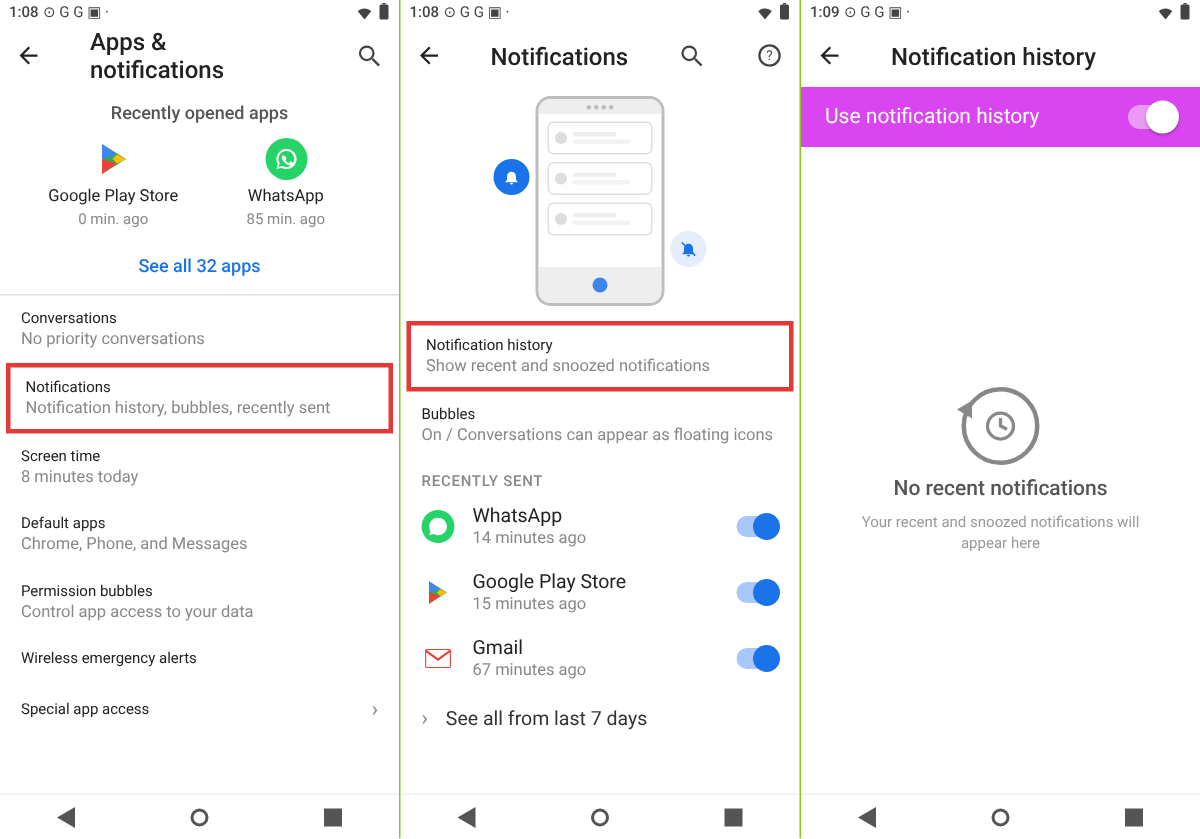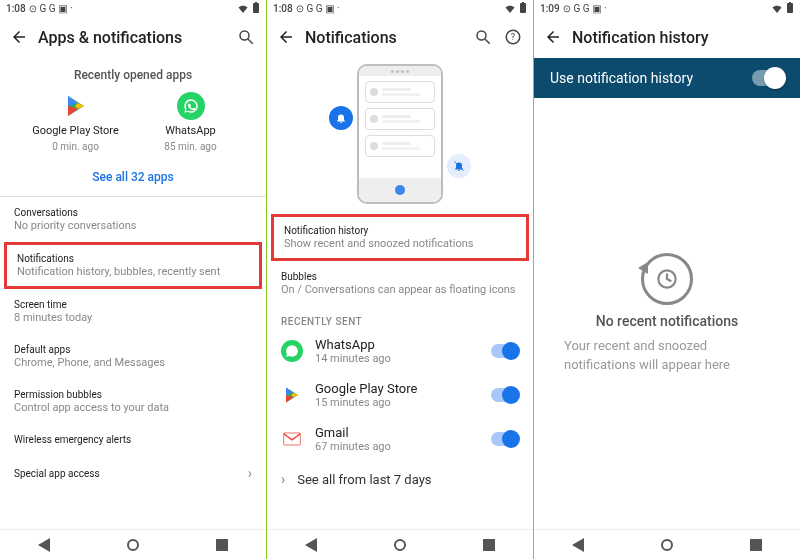--- a/index.html
+++ b/index.html
@@ -7,21 +7,21 @@
   .cols { display: flex; width: 100%; height: 100%; }
   .col { flex: 1 1 0; border-right: 1px solid #84cc16; display: flex; flex-direction: column; overflow: hidden; }
   .col:last-child { border-right: none; }
 
   
   .statusbar { height: 16px; display: flex; align-items: center; justify-content: space-between; padding: 0 6px; font-size: 10px; color: #444; }
   .statusbar .left, .statusbar .right { display: flex; align-items: center; gap: 3px; }
   .sb-clock { font-weight: 500; }
 
   
-  .appbar { display: flex; align-items: center; height: 42px; padding: 0 10px; gap: 10px; }
+  .appbar { display: flex; align-items: center; height: 42px; padding: 0 10px; gap: 32px; }
   .back-arrow { width: 18px; height: 18px; display:flex; align-items:center; justify-content:center; color:#222; }
   .title { font-size: 16px; font-weight: 500; color: #222; flex: 1; }
   .appbar-icon { width: 20px; height: 20px; display:flex; align-items:center; justify-content:center; color:#444; }
 
   .content { flex: 1; overflow: hidden; }
 
   
   .sec-label { text-align: center; font-size: 12px; color: #555; padding: 10px 0 6px; font-weight:500; }
   .apps-row { display: flex; justify-content: space-around; padding: 4px 18px 8px; }
   .app-item { width: 96px; display:flex; flex-direction:column; align-items:center; gap:4px; }
@@ -63,29 +63,29 @@
   .notif-row .n-icon { width:22px; height:22px; border-radius:50%; display:flex; align-items:center; justify-content:center; font-size:12px; color:#fff; }
   .notif-row .n-txt { flex:1; }
   .notif-row .n-title { font-size:13px; color:#222; }
   .notif-row .n-sub { font-size:11px; color:#888; }
   .toggle { width:28px; height:14px; border-radius:7px; background:#a8c7fa; position:relative; }
   .toggle::after { content:""; position:absolute; right:-1px; top:-2px; width:18px; height:18px; border-radius:50%; background:#1a73e8; }
 
   .see-row { display:flex; align-items:center; padding:10px 14px; gap:12px; font-size:13px; color:#333; }
 
   
-  .blue-banner { background:#0c4a6e; color:#fff; display:flex; align-items:center; justify-content:space-between; padding: 12px 16px; font-size:14px; }
+  .blue-banner { background:#d946ef; color:#fff; display:flex; align-items:center; justify-content:space-between; padding: 12px 16px; font-size:14px; }
   .toggle-white { width:32px; height:16px; border-radius:8px; background:rgba(255,255,255,.45); position:relative; }
   .toggle-white::after { content:""; position:absolute; right:-2px; top:-3px; width:22px; height:22px; border-radius:50%; background:#fff; box-shadow:0 1px 2px rgba(0,0,0,.3); }
 
   .empty { flex:1; display:flex; flex-direction:column; align-items:center; justify-content:center; padding: 0 30px; gap:8px; }
   .empty .big-icon { width:52px; height:52px; border:3px solid #888; border-radius:50%; display:flex; align-items:center; justify-content:center; position:relative; color:#888; }
   .empty .big-icon::before { content:""; position:absolute; left:-6px; top:6px; width:0; height:0; border-right:10px solid #888; border-top:6px solid transparent; border-bottom:6px solid transparent; }
   .empty h3 { font-size:14px; color:#555; font-weight:500; }
-  .empty p  { font-size:13px; color:#999; text-align:left; line-height:1.4; }
+  .empty p  { font-size:10px; color:#999; text-align:center; line-height:1.4; }
 
   
   .navbar { height:30px; display:flex; align-items:center; justify-content:space-around; border-top:1px solid #eee; }
   .nv { width:16px; height:16px; display:flex; align-items:center; justify-content:center; color:#555; }
   .nv-circ { width:12px; height:12px; border:2px solid #555; border-radius:50%; }
   .nv-sq   { width:12px; height:12px; background:#555; }
   .nv-tri  { width:0; height:0; border-right:12px solid #555; border-top:7px solid transparent; border-bottom:7px solid transparent; }
 
   svg { display:block; }
 </style>

